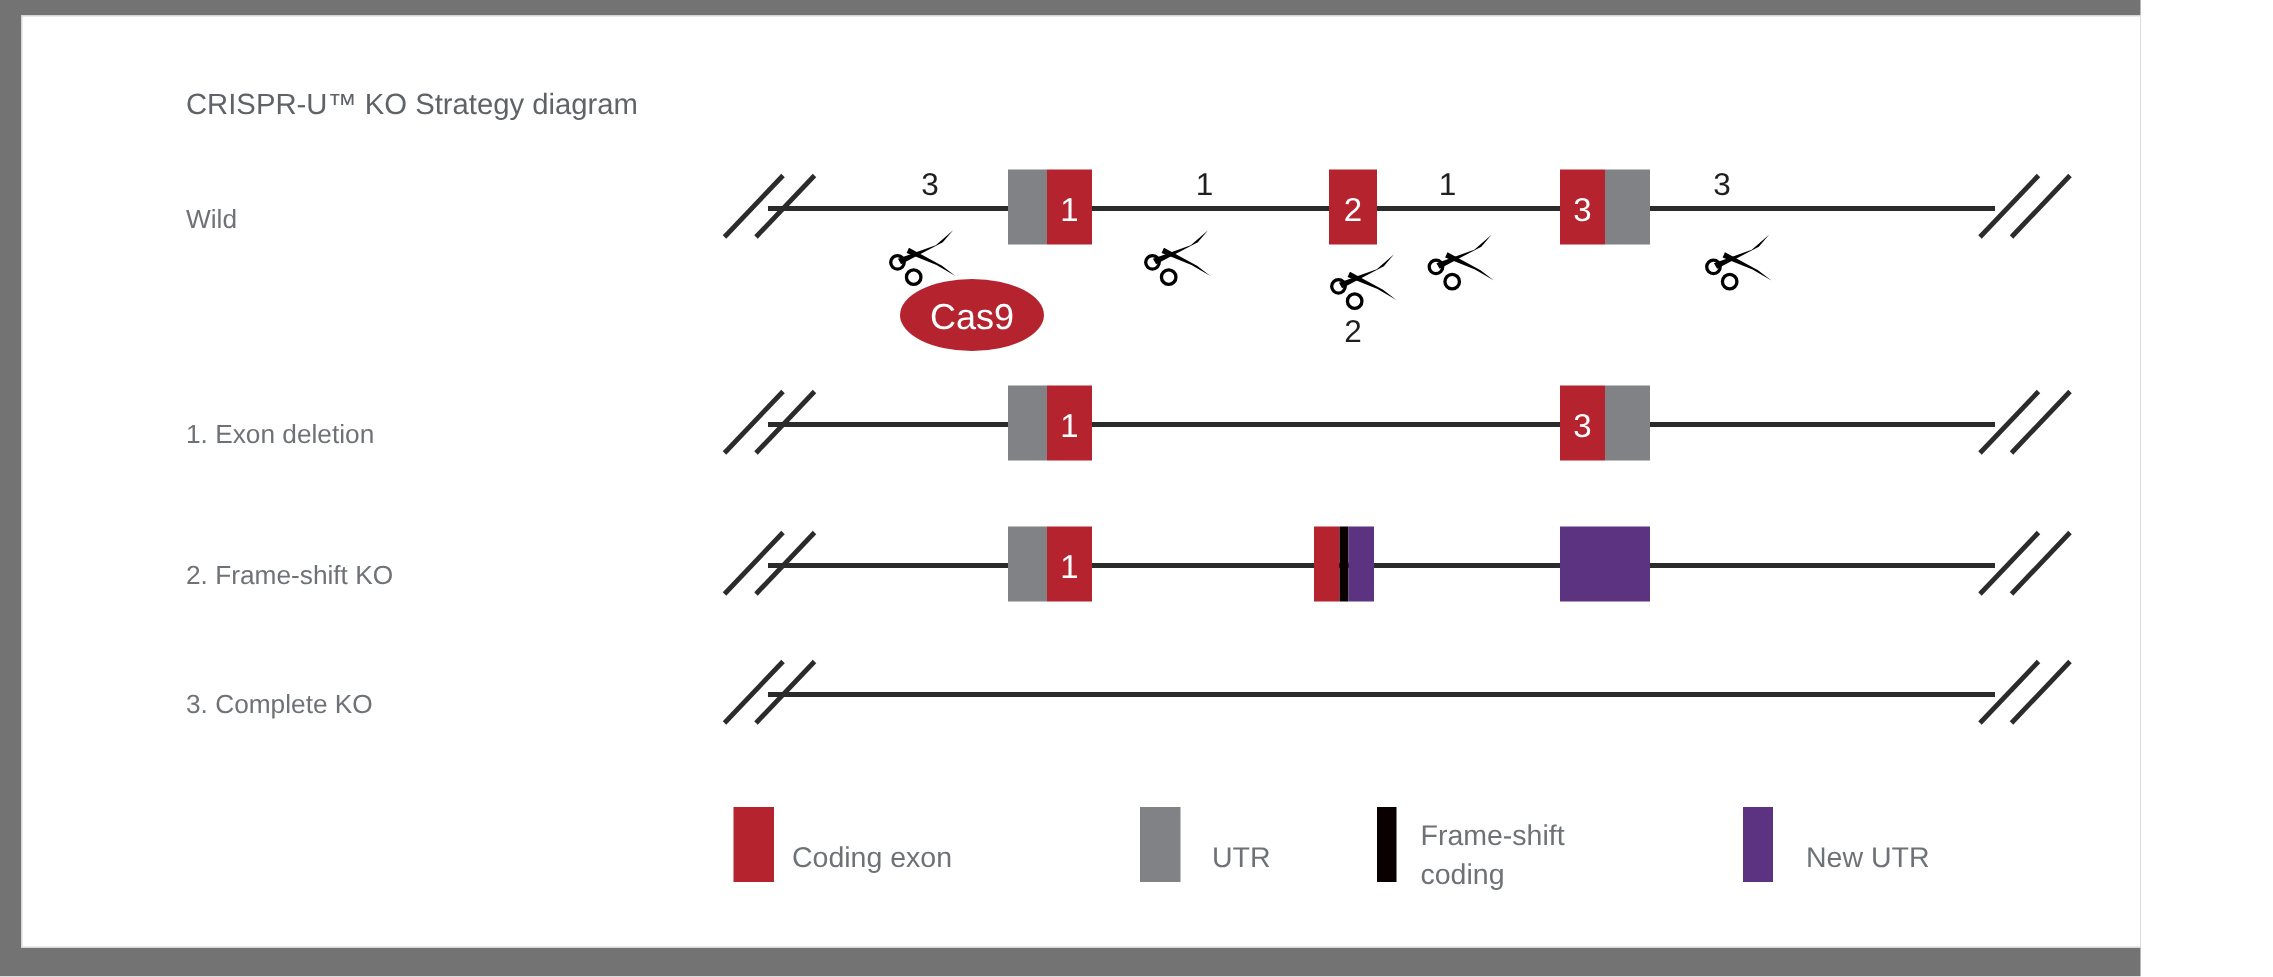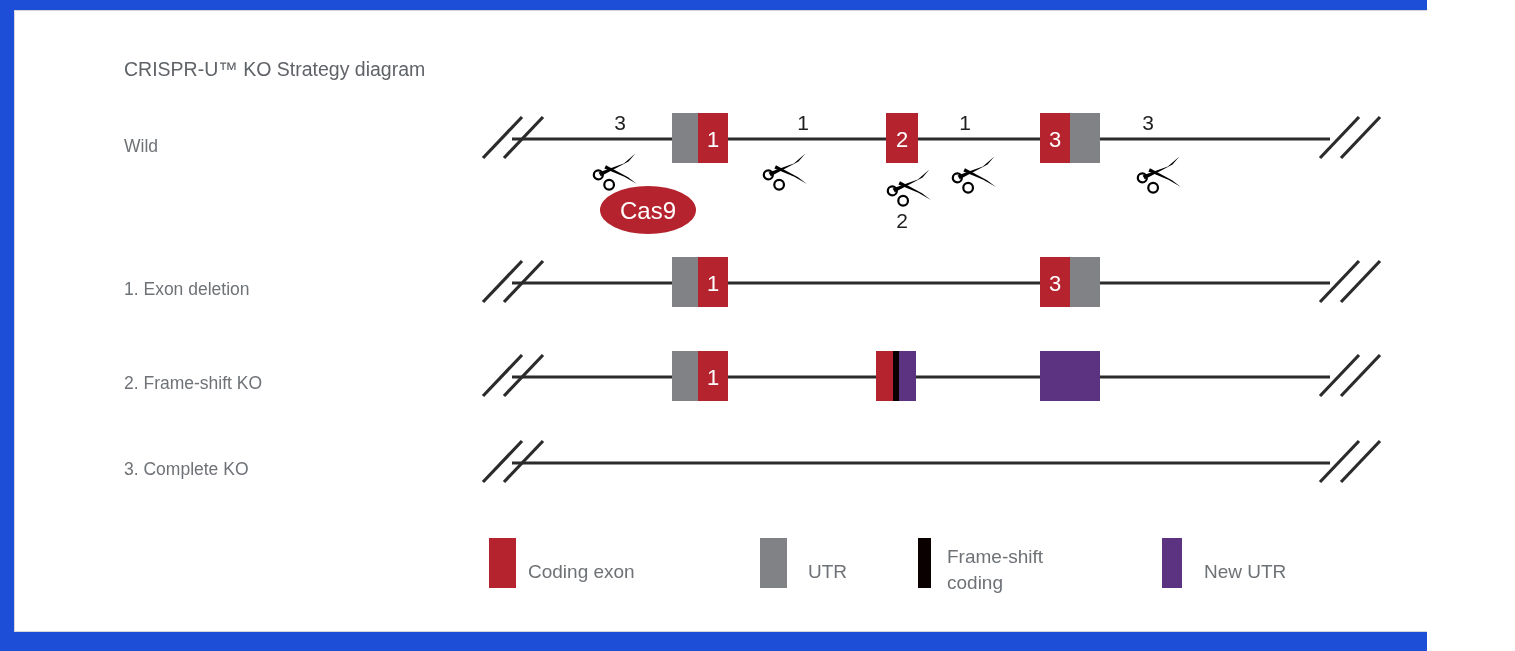--- a/index.html
+++ b/index.html
@@ -7,21 +7,21 @@
     padding: 0;
     background: #ffffff;
   }
   body {
     font-family: "Liberation Sans", sans-serif;
   }
   #page {
     position: relative;
     width: 1427px;
     height: 651px;
-    background: #1d4ed8;
+    background: #737373;
     box-sizing: border-box;
     overflow: hidden;
     text-decoration: underline;
   }
   .frame {
     position: absolute;
     left: 14px;
     top: 10px;
     width: 1486px;
     height: 622px;

